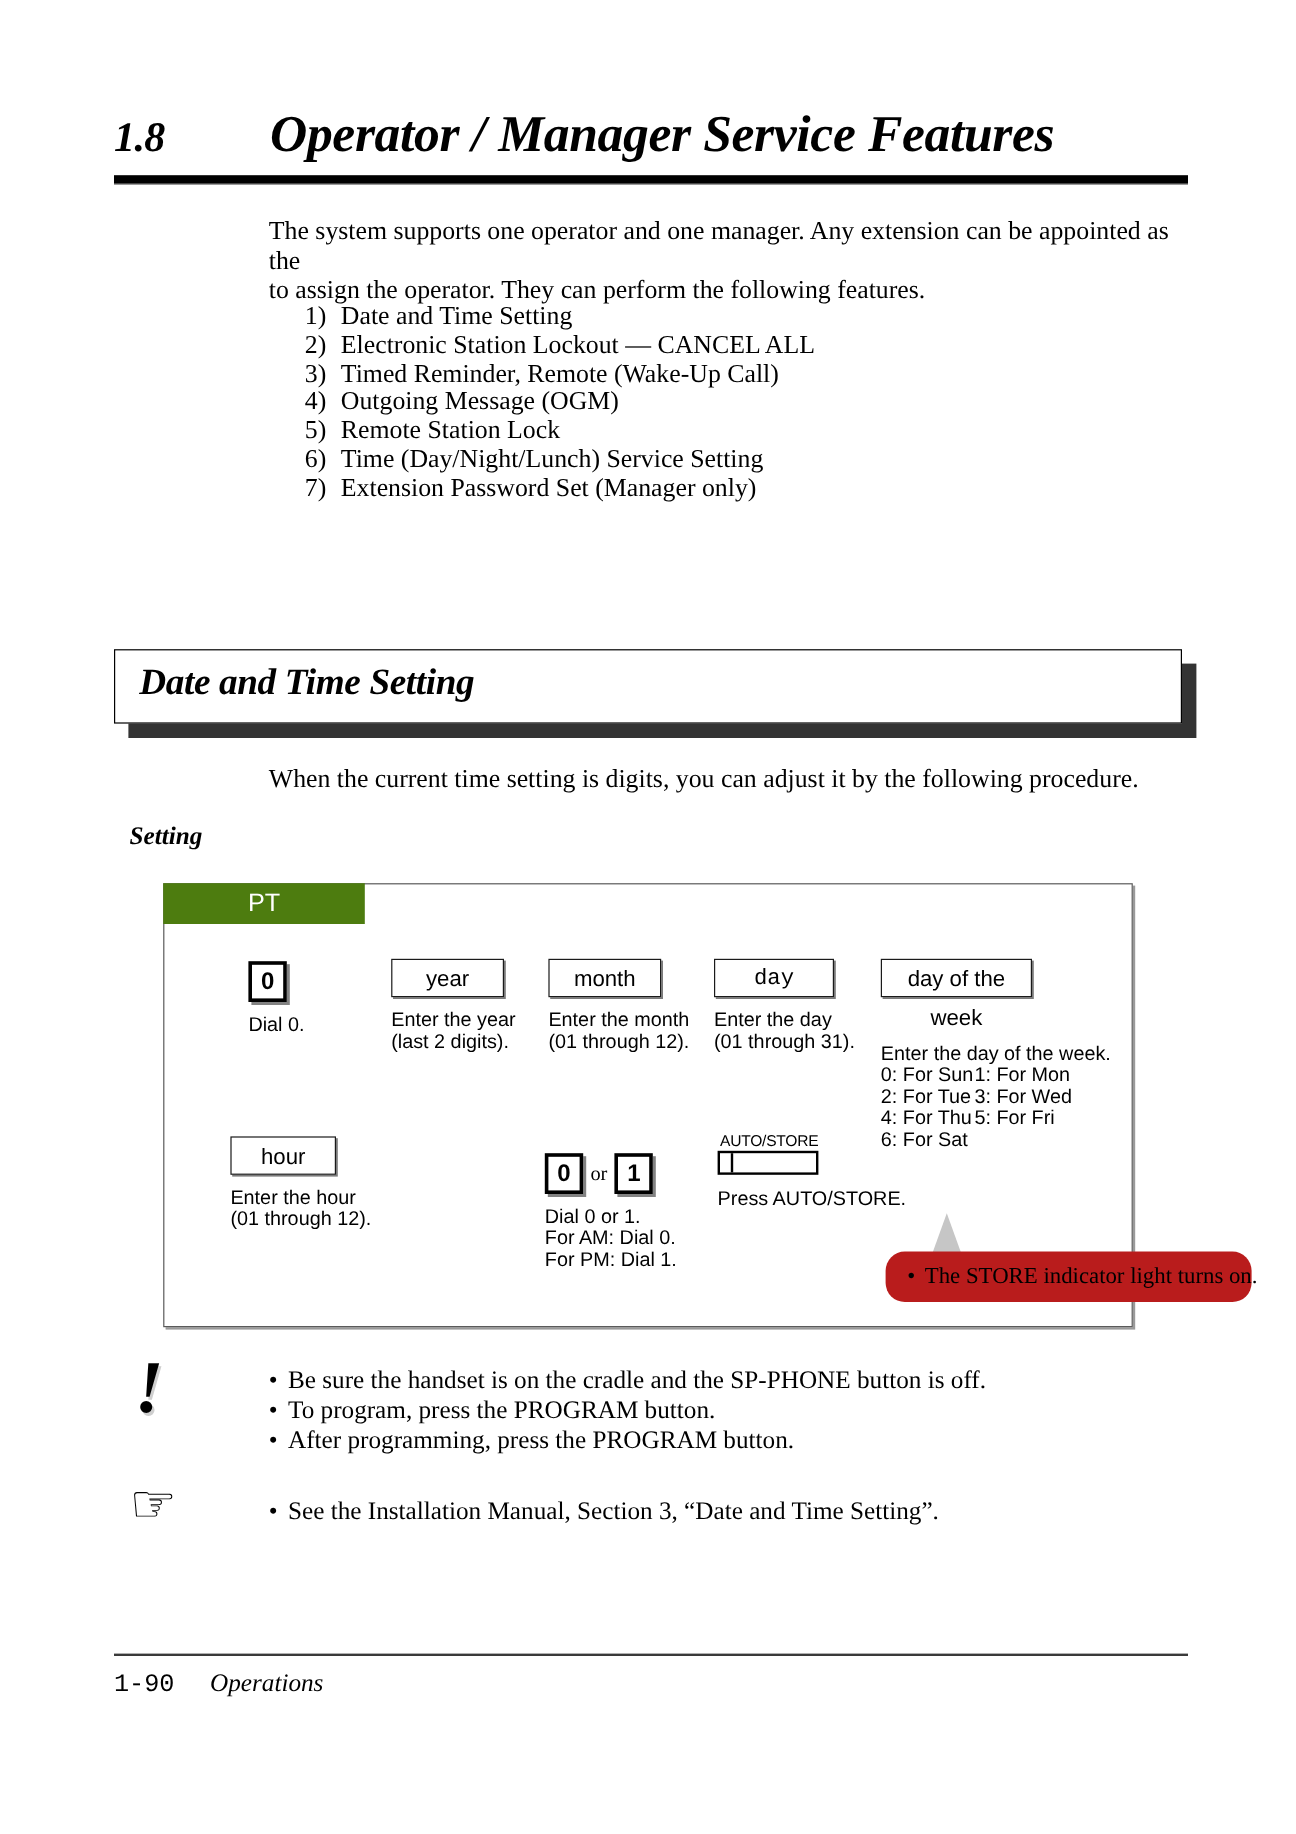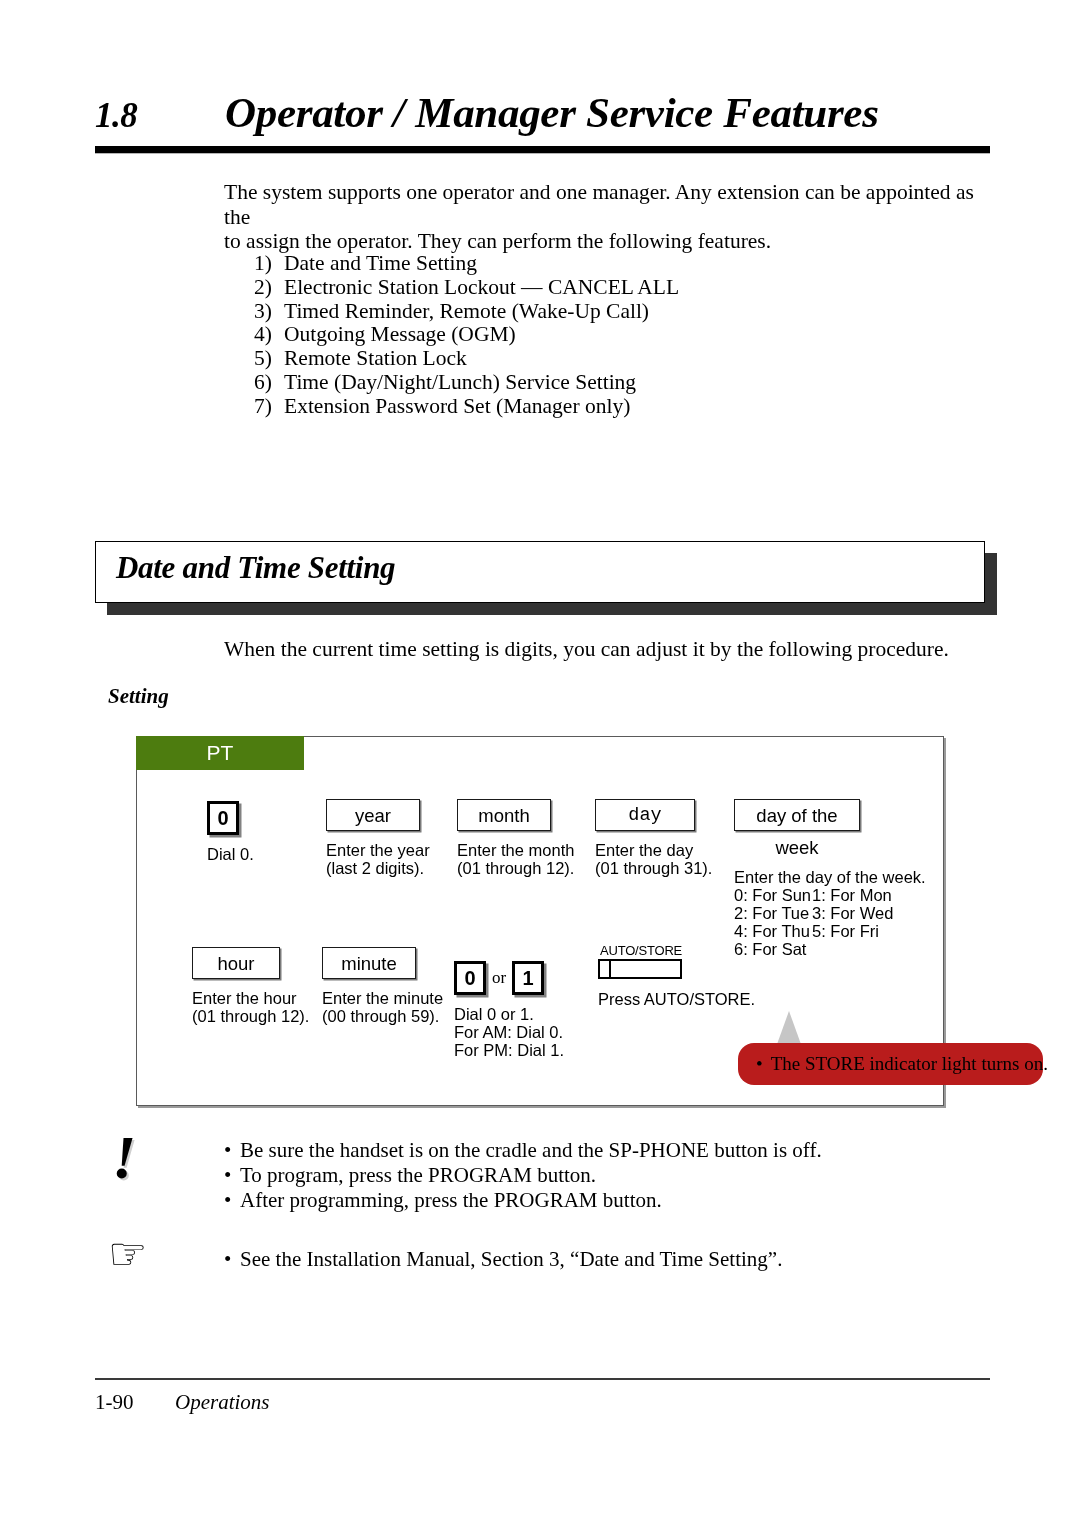--- a/index.html
+++ b/index.html
@@ -319,21 +319,21 @@
   #footer {
     position: absolute;
     left: 95px;
     top: 1390px;
     width: 895px;
     font-size: 21px;
   }
   #footer .pagenum {
     display: inline-block;
     width: 80px;
-    font-family: Liberation Serif, serif;
+    font-family: Liberation Mono, monospace;
   }
   #footer .sect {
     display: inline-block;
     font-style: italic;
     font-family: "Liberation Serif", serif;
   }
 </style>
 </head>
 <body>
 
@@ -403,25 +403,20 @@
       <div class="pair"><span>6: For Sat</span><span></span></div>
     </div>
   </div>
 
   <div class="step" style="left:55px; top:210px; width:140px;">
     <div class="keybox" style="width:88px;">hour</div>
     <div class="caption">Enter the hour
 (01 through 12).</div>
   </div>
 
-  <div class="step" style="left:185px; top:210px; width:140px;">
-    <div class="keybox" style="width:94px;">minute</div>
-    <div class="caption">Enter the minute
-(00 through 59).</div>
-  </div>
 
   <div class="step" style="left:317px; top:224px; width:135px;">
     <div style="white-space:nowrap;">
       <span class="dialkey">0</span><span class="ortext">or</span><span class="dialkey">1</span>
     </div>
     <div class="caption">Dial 0 or 1.
 For AM: Dial 0.
 For PM: Dial 1.</div>
   </div>
 

